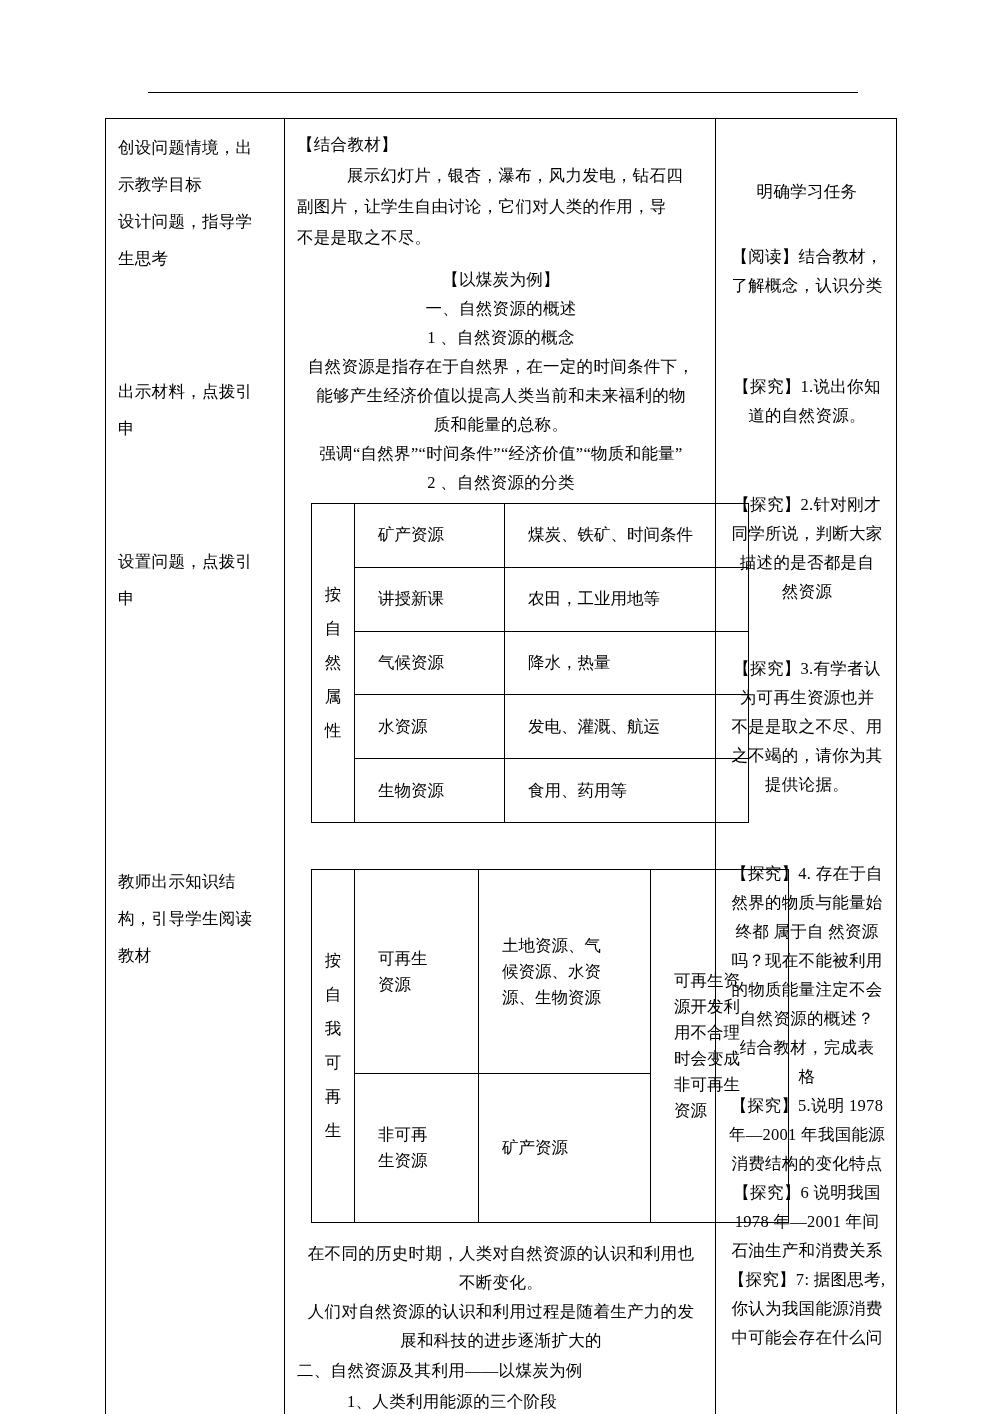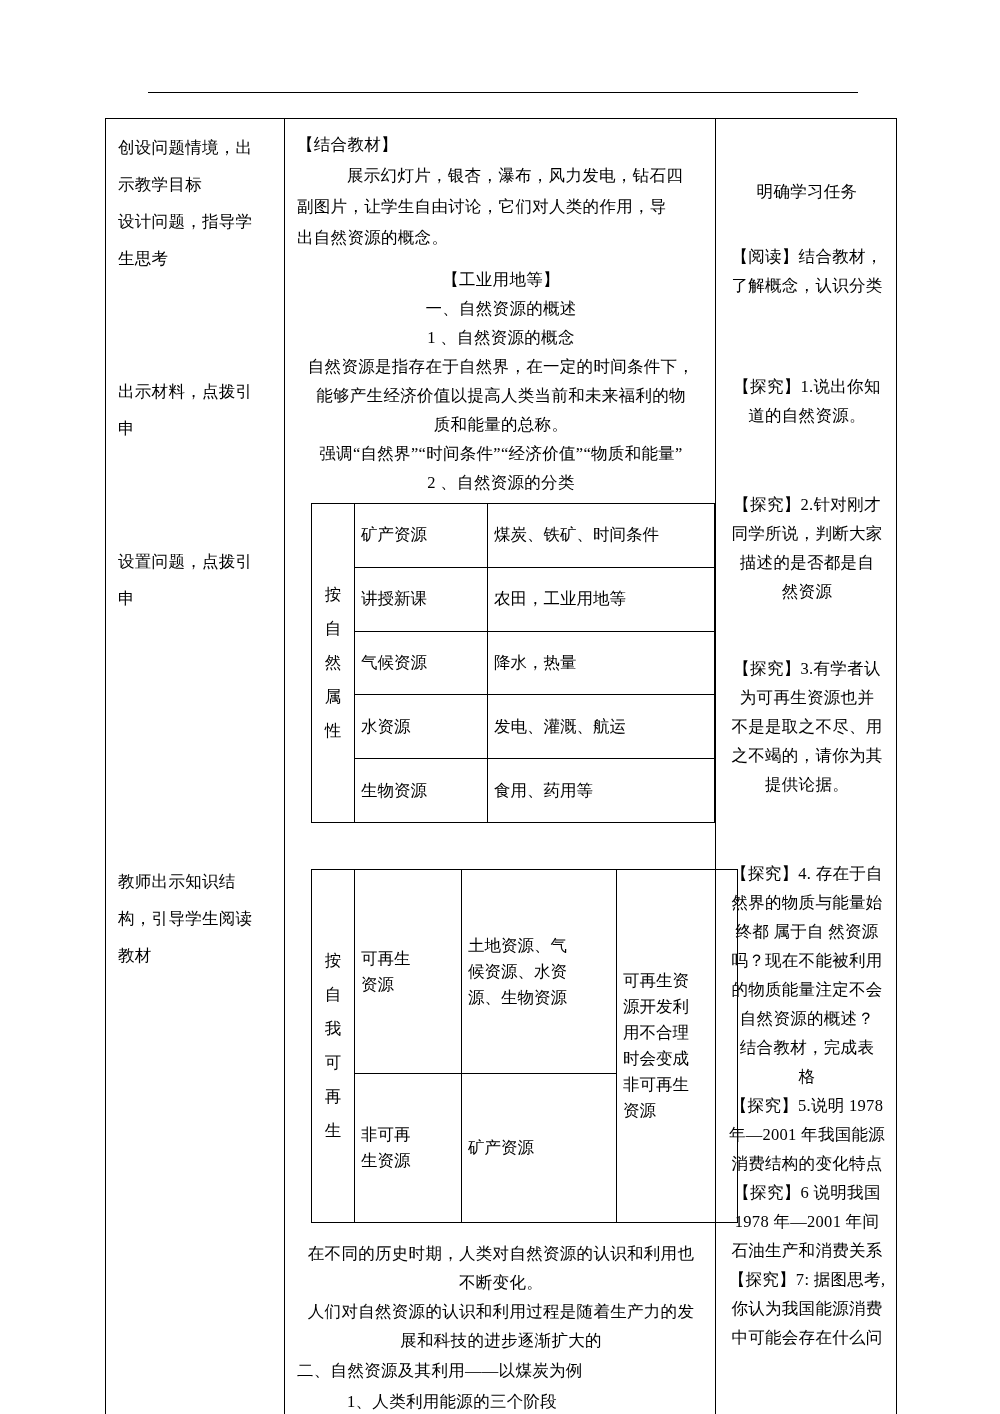--- a/index.html
+++ b/index.html
@@ -68,21 +68,21 @@
   
   table.inner {
     border-collapse: collapse;
     table-layout: fixed;
     margin: 6px 0 4px 14px;
   }
   table.inner td {
     border: 1px solid #000;
     font-size: 16.5px;
     line-height: 26px;
-    padding: 8px 8px 8px 6px;
+    padding: 8px 8px 8px 23px;
     vertical-align: middle;
     white-space: pre-wrap;
   }
   table.inner td.vert {
     text-align: center;
     vertical-align: middle;
     width: 34px;
     padding: 6px 4px;
     line-height: 34px;
   }
@@ -129,23 +129,23 @@
             <div class="ln wide">构，引导学生阅读</div>
             <div class="ln wide">教材</div>
           </div>
         </td>
 
         <td class="col-mid">
           <div class="cell-pad">
             <div class="ln">【结合教材】</div>
             <div class="ln indent2">展示幻灯片，银杏，瀑布，风力发电，钻石四</div>
             <div class="ln">副图片，让学生自由讨论，它们对人类的作用，导</div>
-            <div class="ln">出自然资源的概念。</div>
+            <div class="ln">不是是取之不尽。</div>
             <div class="spacer-12"></div>
-            <div class="ln tight">【工业用地等】</div>
+            <div class="ln tight">【以煤炭为例】</div>
             <div class="ln tight">一、自然资源的概述</div>
             <div class="ln tight">1 、自然资源的概念</div>
             <div class="ln tight">自然资源是指存在于自然界，在一定的时间条件下，</div>
             <div class="ln tight">能够产生经济价值以提高人类当前和未来福利的物</div>
             <div class="ln tight">质和能量的总称。</div>
             <div class="ln tight">强调“自然界”“时间条件”“经济价值”“物质和能量”</div>
             <div class="ln tight">2 、自然资源的分类</div>
 
             <table class="inner t-class">
               <tbody>

